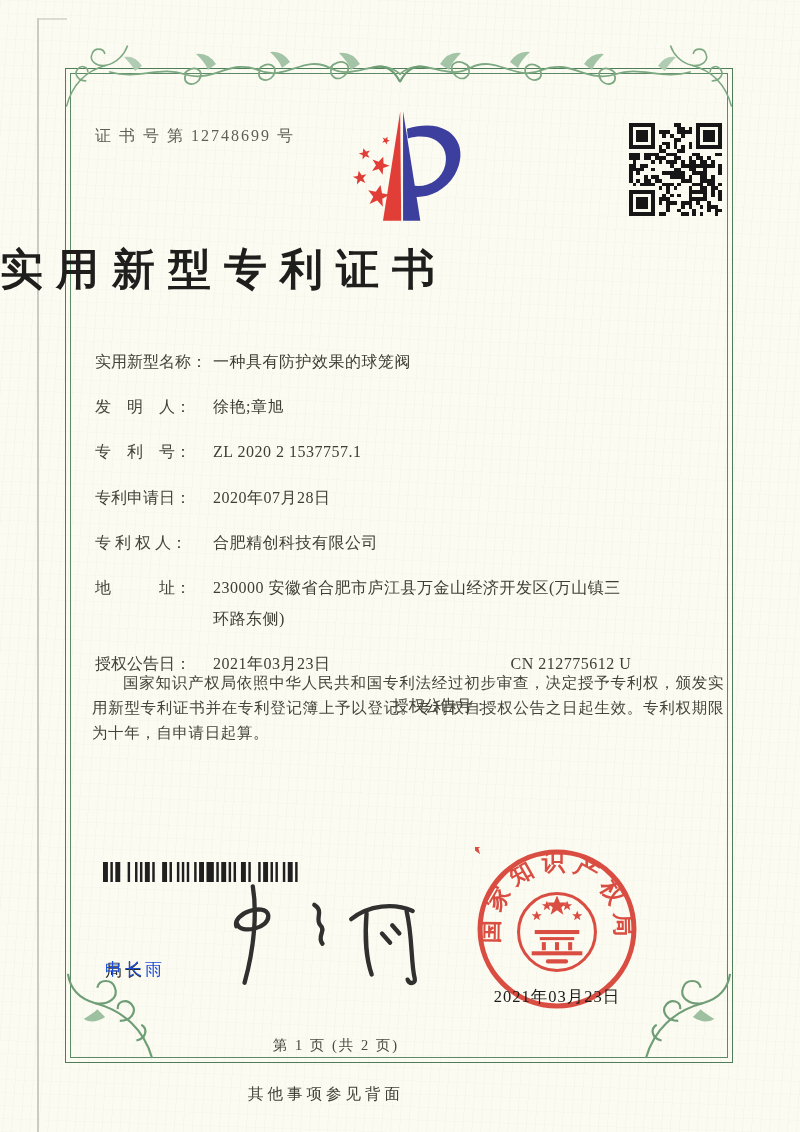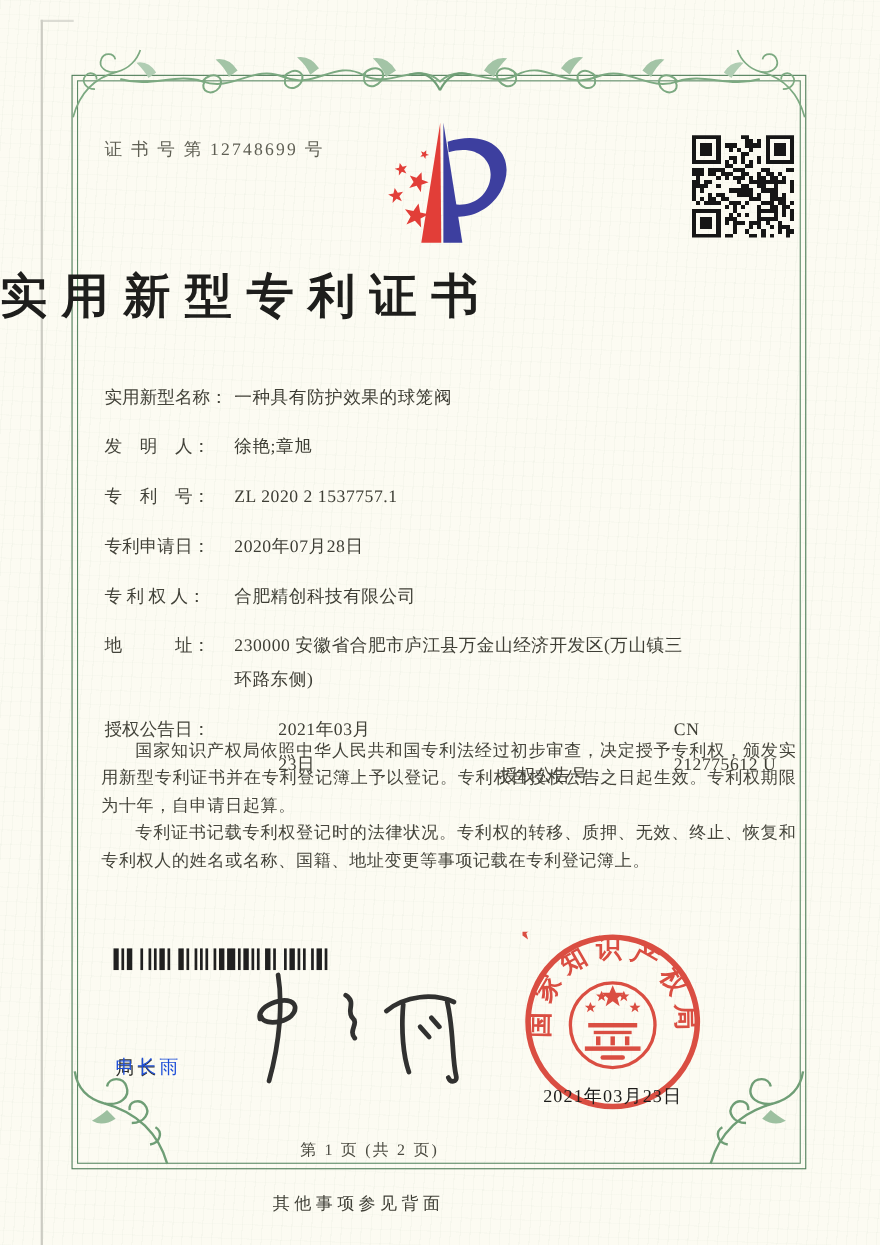--- a/index.html
+++ b/index.html
@@ -32,21 +32,21 @@
   .title {
     left:0; top:241px; width:800px; text-align:left;
     font-size:43px; font-weight:600; letter-spacing:13px; color:#1e1e1c;
   }
 
   .fields { left:95px; top:346px; width:620px; font-size:16px; }
   .frow { display:flex; margin-bottom:14px; line-height:1.95; }
   .flabel { flex:0 0 118px; white-space:pre; color:#43433a; }
   .fvalue { color:#3e3e35; letter-spacing:.5px; }
   .addr .fvalue { max-width:420px; }
-  .dual { display:flex;gap:40px; }
+  .dual { display:flex; }
   .dual .half2 { margin-left:62px;margin-top:42px; }
 
   .paras { left:92px; top:670px; width:632px; font-size:15.5px; line-height:1.62;
            text-align:justify; color:#45453c; letter-spacing:.6px; }
   .paras p { text-indent:2em; }
 
   .barcode-box { left:103px; top:862px; width:202px; height:20px; }
   .signer-role { left:105px; top:926px; font-size:17px; letter-spacing:3px; color:#2c2c28;margin-top:33px; }
   .signer-name { left:105px; top:958px; font-size:17px; letter-spacing:3px; color:#1d4ed8; }
   .signature-box { left:220px; top:880px; width:205px; height:108px; }
@@ -487,21 +487,20 @@
   <div class="frow dual">
     <span class="flabel">授权公告日：</span>
     <span class="fvalue">2021年03月23日</span>
     <span class="flabel half2">授权公告号：</span>
     <span class="fvalue">CN 212775612 U</span>
   </div>
 </div>
 
 <div class="abs paras">
   <p>国家知识产权局依照中华人民共和国专利法经过初步审查，决定授予专利权，颁发实用新型专利证书并在专利登记簿上予以登记。专利权自授权公告之日起生效。专利权期限为十年，自申请日起算。</p>
-  <p>专利证书记载专利权登记时的法律状况。专利权的转移、质押、无效、终止、恢复和专利权人的姓名或名称、国籍、地址变更等事项记载在专利登记簿上。</p>
 </div>
 
 <svg class="abs barcode-box" id="barcode" width="202" height="20">
     <rect x="0.00" y="0" width="4.93" height="20" fill="#202020"></rect>
     <rect x="7.39" y="0" width="2.46" height="20" fill="#202020"></rect>
     <rect x="12.32" y="0" width="4.93" height="20" fill="#202020"></rect>
     <rect x="24.63" y="0" width="2.46" height="20" fill="#202020"></rect>
     <rect x="32.02" y="0" width="2.46" height="20" fill="#202020"></rect>
     <rect x="36.95" y="0" width="2.46" height="20" fill="#202020"></rect>
     <rect x="41.88" y="0" width="4.93" height="20" fill="#202020"></rect>

